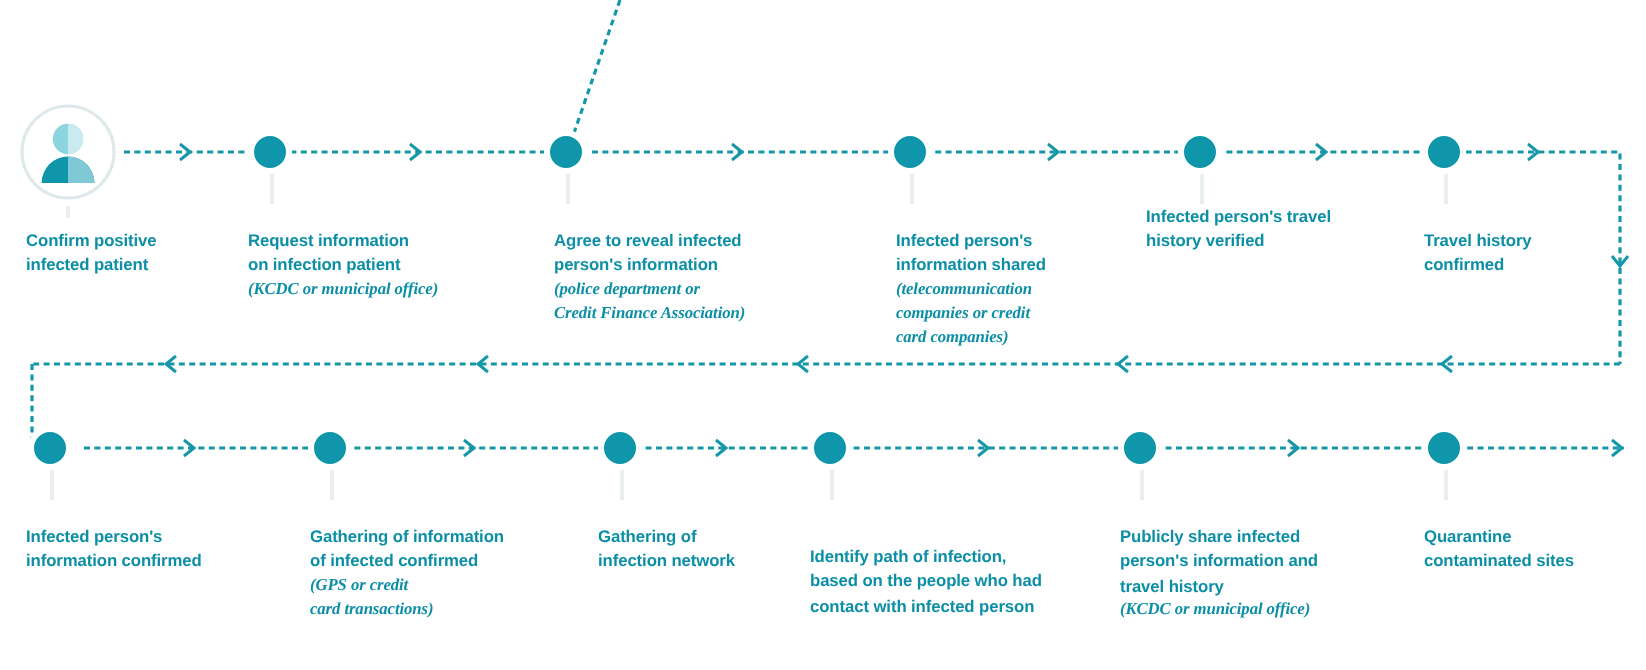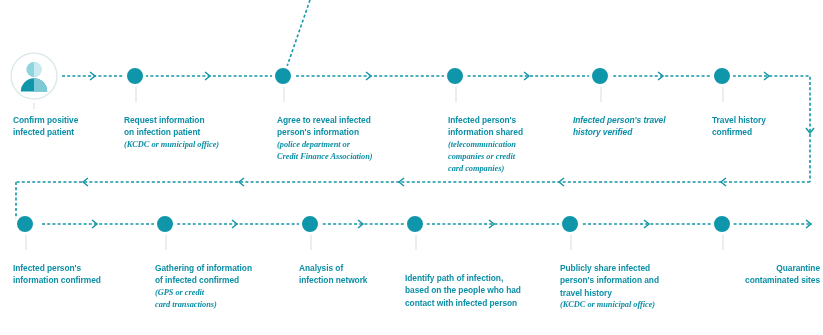--- a/index.html
+++ b/index.html
@@ -164,21 +164,21 @@
   <div class="label" style="left:448px; top:102px; width:122px;">
     <span>Infected person's
 information shared</span>
     <span class="sub">(telecommunication
 companies or credit
 card companies)</span>
   </div>
 
   <div class="node-stem" style="left:600px; top:84px; height:18px;"></div>
   <div class="node" style="left:589px; top:65px;"></div>
-  <div class="label" style="left:573px; top:102px; width:140px;font-style:italic;">
+  <div class="label" style="left:573px; top:90px; width:140px;">
     <span>Infected person's travel
 history verified</span>
   </div>
 
   <div class="node-stem" style="left:722px; top:84px; height:18px;"></div>
   <div class="node" style="left:711px; top:65px;"></div>
   <div class="label" style="left:712px; top:102px; width:105px;">
     <span>Travel history
 confirmed</span>
   </div>
@@ -195,21 +195,21 @@
   <div class="label" style="left:155px; top:250px; width:145px;">
     <span>Gathering of information
 of infected confirmed</span>
     <span class="sub">(GPS or credit
 card transactions)</span>
   </div>
 
   <div class="node-stem" style="left:310px; top:232px; height:18px;"></div>
   <div class="node" style="left:299px; top:213px;"></div>
   <div class="label" style="left:299px; top:250px; width:110px;">
-    <span>Analysis of
+    <span>Gathering of
 infection network</span>
   </div>
 
   <div class="node-stem" style="left:415px; top:232px; height:18px;"></div>
   <div class="node" style="left:404px; top:213px;"></div>
   <div class="label" style="left:405px; top:260px; width:152px;">
     <span>Identify path of infection,
 based on the people who had
 contact with infected person</span>
   </div>
@@ -218,18 +218,18 @@
   <div class="node" style="left:559px; top:213px;"></div>
   <div class="label" style="left:560px; top:250px; width:145px;">
     <span>Publicly share infected
 person's information and
 travel history</span>
     <span class="sub">(KCDC or municipal office)</span>
   </div>
 
   <div class="node-stem" style="left:722px; top:232px; height:18px;"></div>
   <div class="node" style="left:711px; top:213px;"></div>
-  <div class="label" style="left:712px; top:250px; width:108px;text-align:right;">
+  <div class="label" style="left:712px; top:250px; width:108px;">
     <span>Quarantine
 contaminated sites</span>
   </div>
 
 </div>
 
 </body></html>

